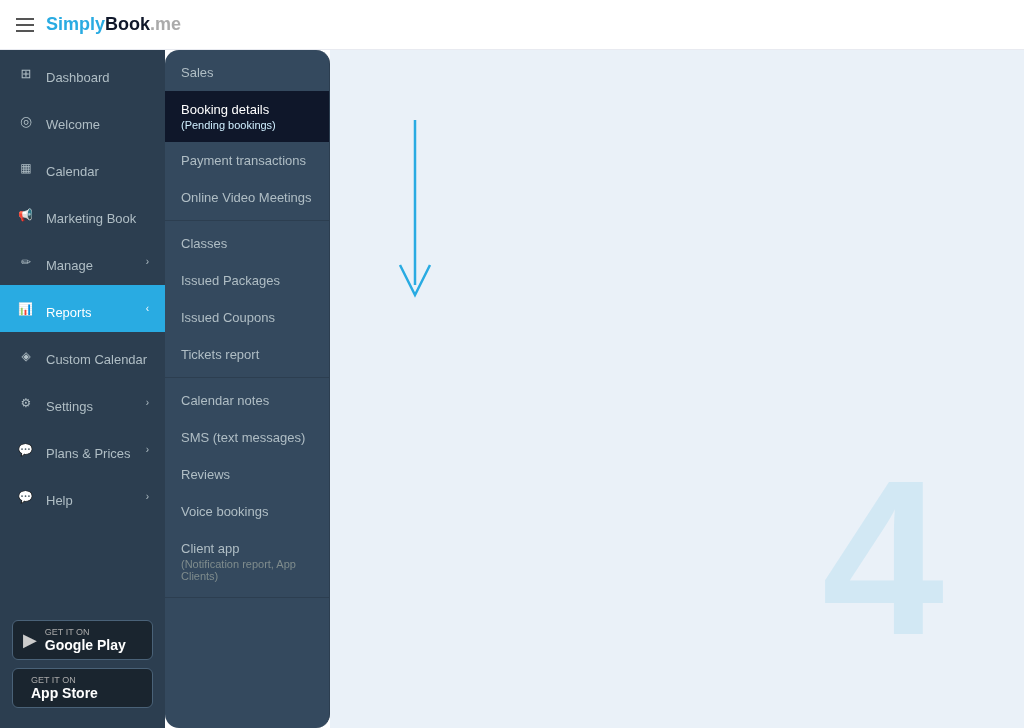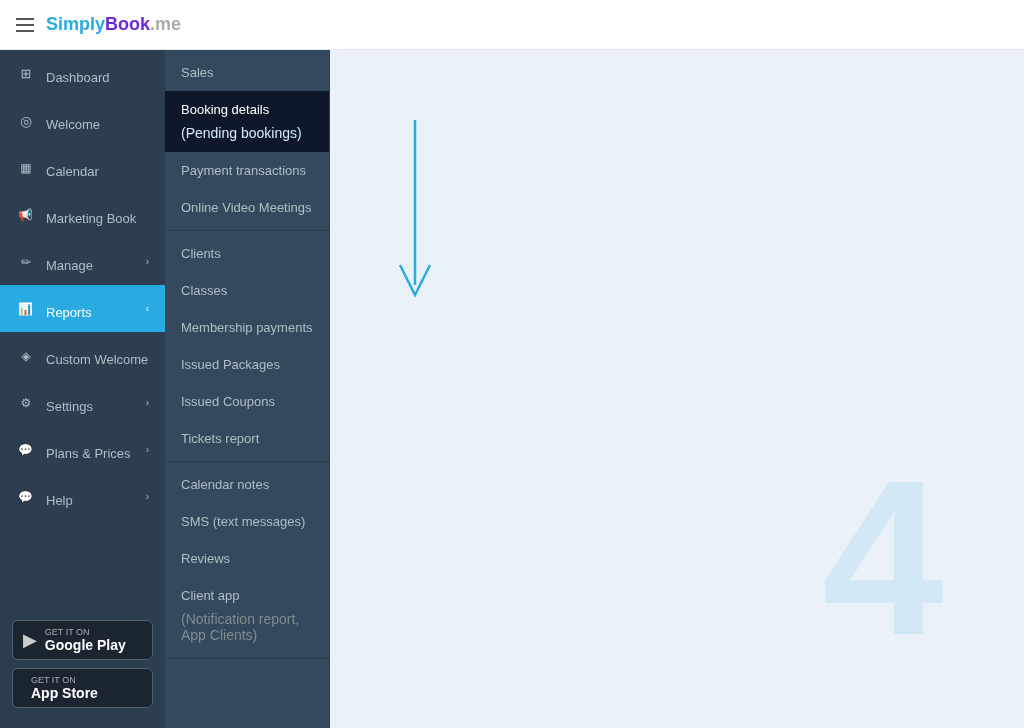--- a/index.html
+++ b/index.html
@@ -56,33 +56,34 @@
     .store-badge .badge-text .badge-small { font-size: 9px; display: block; color: #aaa; }
     .store-badge .badge-text .badge-main { font-size: 14px; font-weight: 600; color: #fff; display: block; }
 
     
     .second-sidebar {
       width: 165px;
       background: #34495e;
       overflow-y: auto;
       flex-shrink: 0;
       border-right: 1px solid #2c3e50;
+      border-radius: 14px;
     }
     .second-sidebar-section {
       border-bottom: 1px solid #2c3e50;
       padding: 4px 0;
     }
     .second-sidebar-item {
       padding: 11px 16px;
       color: #b0bec5;
       font-size: 13px;
       cursor: pointer;
     }
     .second-sidebar-item.active { background: #0f172a; color: #fff; }
-    .second-sidebar-item .sub-label { font-size: 14px; color: #7f8c8d; margin-top: 8px; display: block; }
+    .second-sidebar-item .sub-label { font-size: 11px; color: #7f8c8d; margin-top: 2px; display: block; }
     .second-sidebar-item.active .sub-label { color: #d0efff; }
 
     
     .main-content {
       flex: 1;
       background: #eaf1f8;
       position: relative;
       display: flex;
       align-items: center;
       justify-content: center;
@@ -102,21 +103,21 @@
 <body>
 
 <div class="top-header">
   <div class="hamburger">
     <span></span>
       <span></span>
       <span></span>
   </div>
   <div class="logo">
     <span style="color: rgb(41, 171, 226);">Simply</span>
-      <span style="color:#6d28d9;">Book</span>
+      <span style="color:#0f172a;">Book</span>
       <span style="color: rgb(170, 170, 170);">.me</span>
   </div>
 </div>
 
 <div class="main-layout">
 
   <div class="left-sidebar">
 
     <div class="sidebar-item">
       <span class="s-icon" style="font-size:13px;">⊞</span>
@@ -139,21 +140,21 @@
       <span class="s-label">Manage</span>
       <span class="chevron">›</span>
     </div>
     <div class="sidebar-item active">
       <span class="s-icon" style="font-size:12px;">📊</span>
       <span class="s-label">Reports</span>
       <span class="chevron">‹</span>
     </div>
     <div class="sidebar-item">
       <span class="s-icon" style="font-size:12px;">◈</span>
-      <span class="s-label">Custom Welcome</span>
+      <span class="s-label">Custom Calendar</span>
     </div>
     <div class="sidebar-item">
       <span class="s-icon" style="font-size:12px;">⚙</span>
       <span class="s-label">Settings</span>
       <span class="chevron">›</span>
     </div>
     <div class="sidebar-item">
       <span class="s-icon" style="font-size:12px;">💬</span>
       <span class="s-label">Plans &amp; Prices</span>
       <span class="chevron">›</span>
@@ -195,48 +196,45 @@
       <div class="second-sidebar-item">
         <span>Payment transactions</span>
       </div>
       <div class="second-sidebar-item">
         <span>Online Video Meetings</span>
       </div>
     </div>
 
     <div class="second-sidebar-section">
       <div class="second-sidebar-item">
-        <span>Clients</span>
-      </div>
-      <div class="second-sidebar-item">
         <span>Classes</span>
       </div>
       <div class="second-sidebar-item">
-        <span>Membership payments</span>
-      </div>
-      <div class="second-sidebar-item">
         <span>Issued Packages</span>
       </div>
       <div class="second-sidebar-item">
         <span>Issued Coupons</span>
       </div>
       <div class="second-sidebar-item">
         <span>Tickets report</span>
       </div>
     </div>
 
     <div class="second-sidebar-section">
       <div class="second-sidebar-item">
         <span>Calendar notes</span>
       </div>
       <div class="second-sidebar-item">
         <span>SMS (text messages)</span>
       </div>
       <div class="second-sidebar-item">
         <span>Reviews</span>
+      </div>
+      <div class="second-sidebar-item">
+        <span>Voice bookings</span>
       </div>
       <div class="second-sidebar-item">
         <span>Client app</span>
         <span class="sub-label">(Notification report, App Clients)</span>
       </div>
     </div>
   </div>
 
   <div class="main-content">
 

